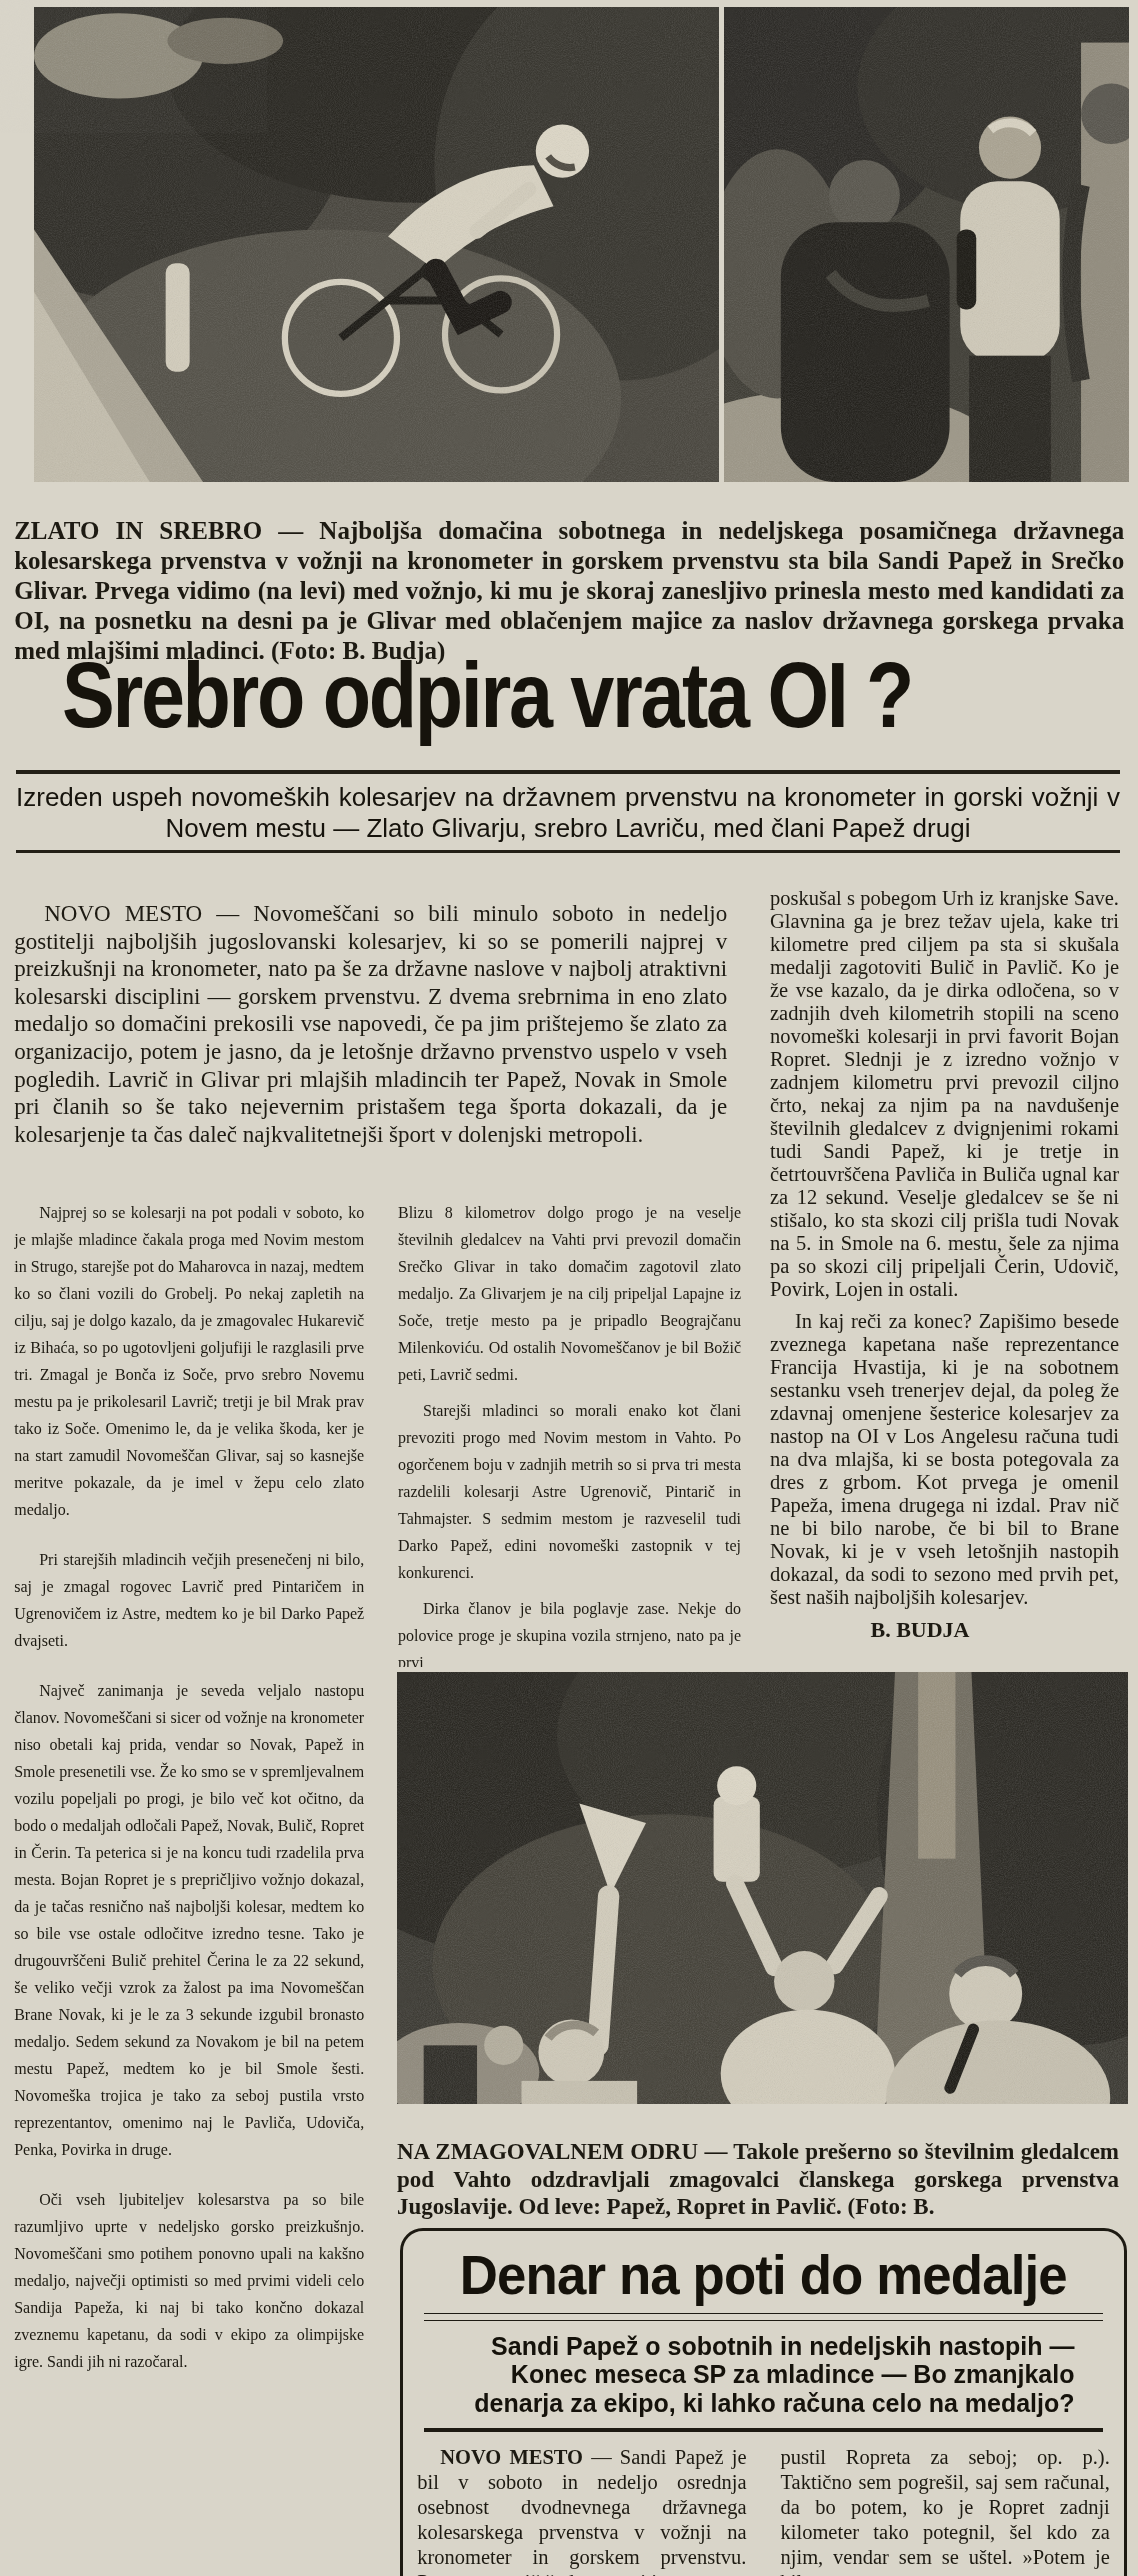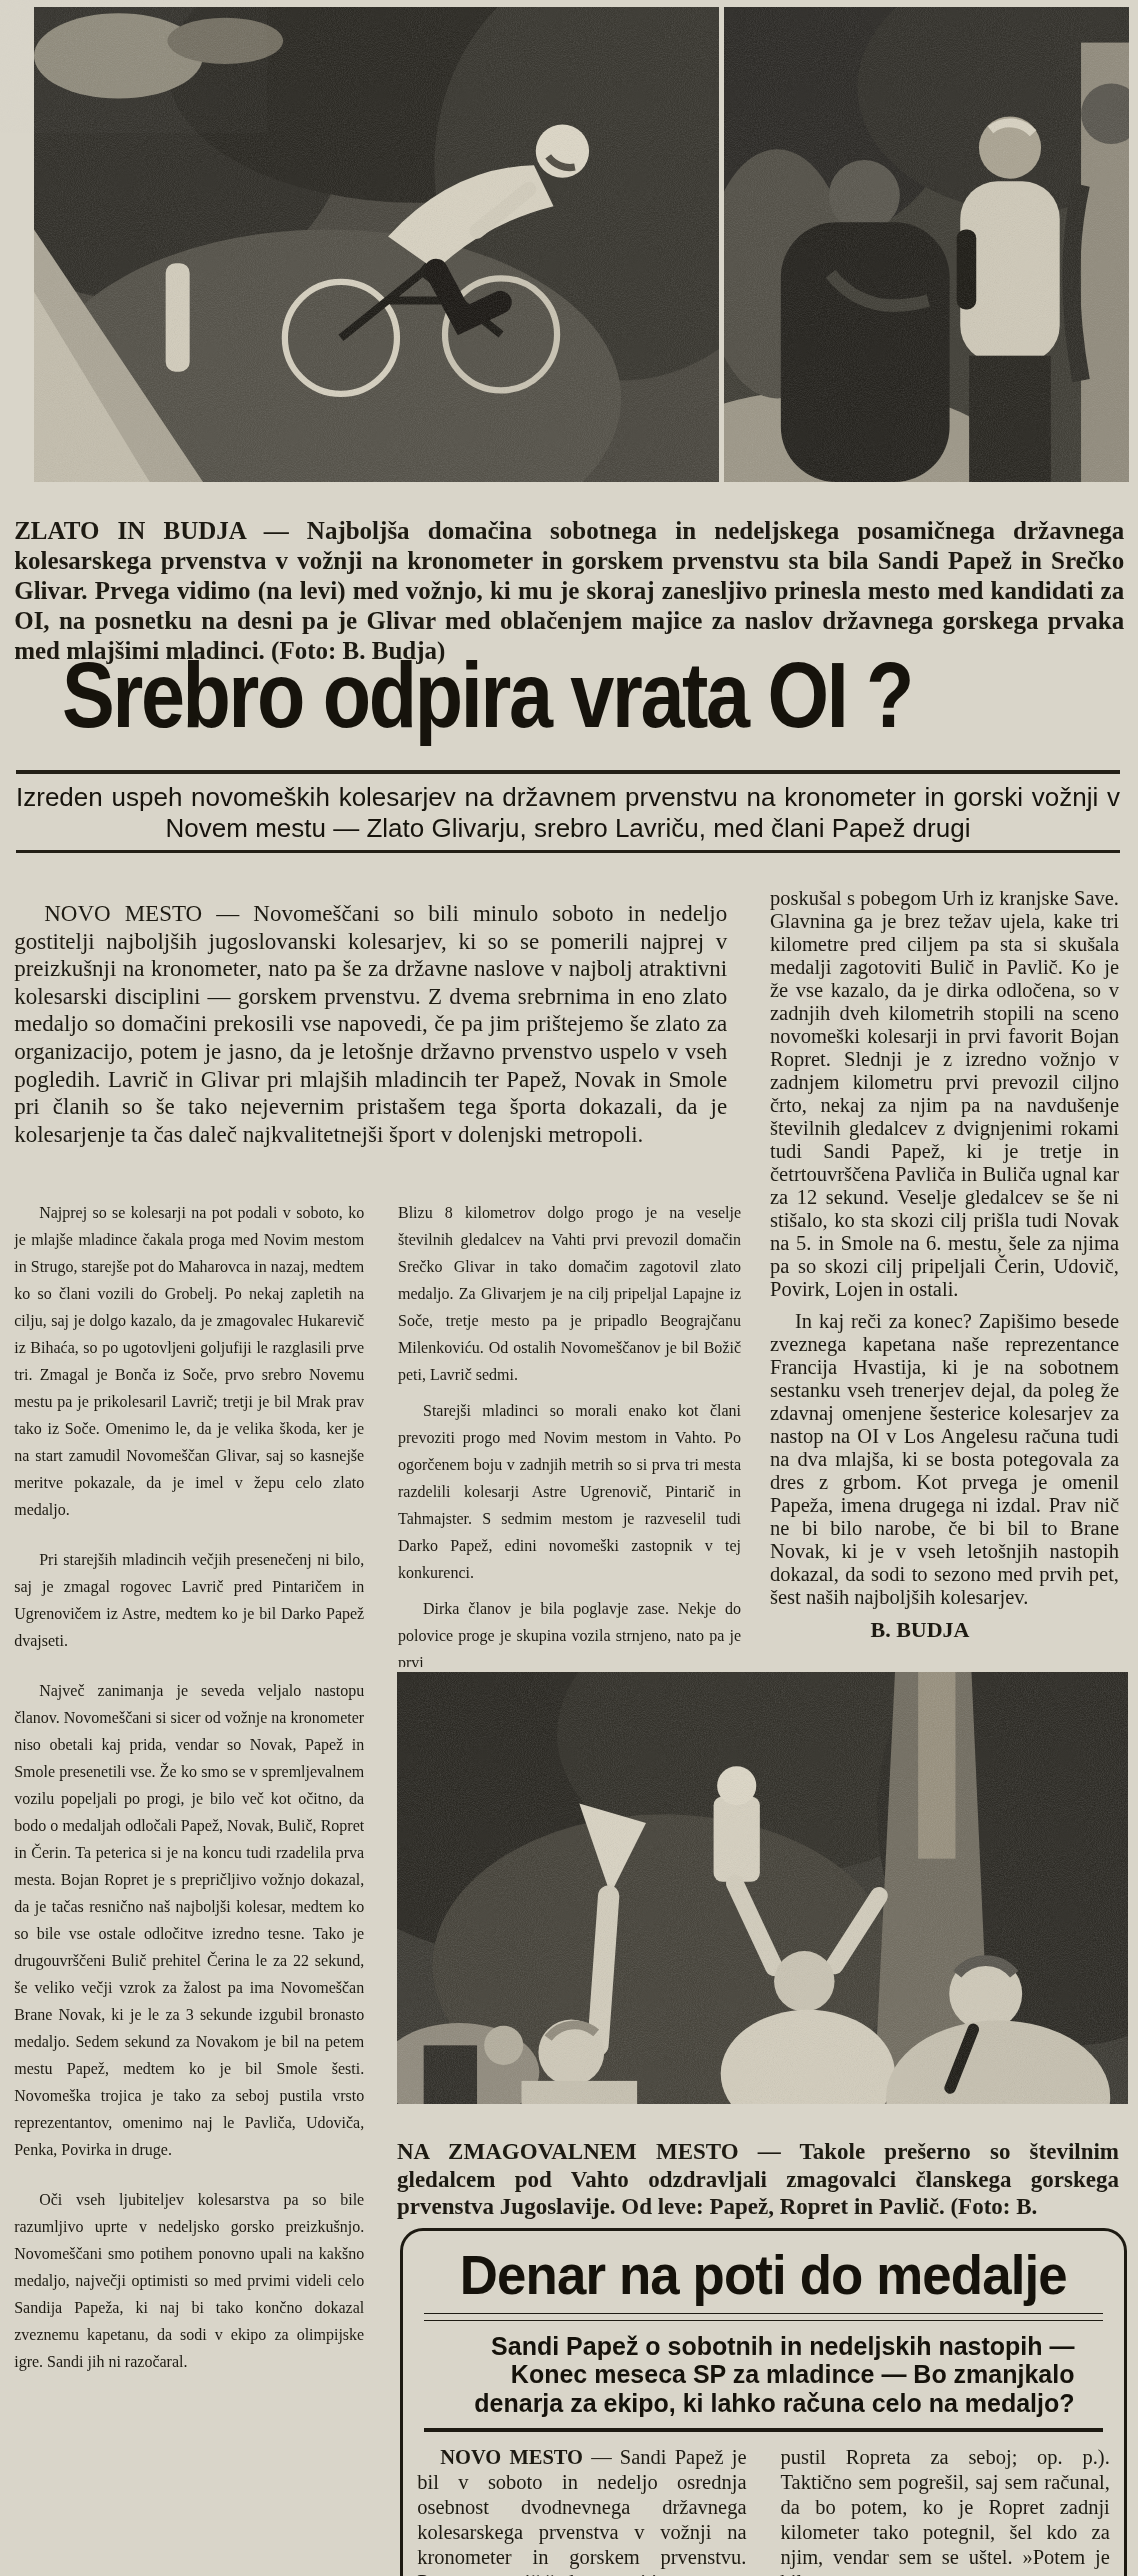--- a/index.html
+++ b/index.html
@@ -182,21 +182,21 @@
       </g>
       <g>
         <rect x="402" y="40" width="54" height="494" fill="#8f897a"></rect>
         <path d="M402,200 Q380,300 402,420" stroke="#2a2822" stroke-width="20" fill="none"></path>
         <circle cx="436" cy="120" r="34" fill="#55524a"></circle>
       </g>
       <rect width="456" height="534" filter="url(#grainR)" opacity="0.2"></rect>
     </svg>
   </div>
 
-  <p id="top-caption"><span class="cap-lead">ZLATO IN BUDJA</span>
+  <p id="top-caption"><span class="cap-lead">ZLATO IN SREBRO</span>
   <span>— Najboljša domačina sobotnega in nedeljskega posamičnega državnega kolesarskega prvenstva v vožnji na kronometer in gorskem prvenstvu sta bila Sandi Papež in Srečko Glivar. Prvega vidimo (na levi) med vožnjo, ki mu je skoraj zanesljivo prinesla mesto med kandidati za OI, na posnetku na desni pa je Glivar med oblačenjem majice za naslov državnega gorskega prvaka med mlajšimi mladinci. (Foto: B. Budja)</span></p>
 
   <div id="headline">Srebro odpira vrata OI ?</div>
   <div class="rule" id="rule-top"></div>
   <div id="subheadline">Izreden uspeh novomeških kolesarjev na državnem prvenstvu na kronometer in gorski vožnji v Novem mestu — Zlato Glivarju, srebro Lavriču, med člani Papež drugi</div>
   <div class="rule" id="rule-bottom"></div>
 
   <p id="intro"><span>NOVO MESTO</span>
   <span>— Novomeščani so bili minulo soboto in nedeljo gostitelji najboljših jugoslovanski kolesarjev, ki so se pomerili najprej v preizkušnji na kronometer, nato pa še za državne naslove v najbolj atraktivni kolesarski disciplini — gorskem prvenstvu. Z dvema srebrnima in eno zlato medaljo so domačini prekosili vse napovedi, če pa jim prištejemo še zlato za organizacijo, potem je jasno, da je letošnje državno prvenstvo uspelo v vseh pogledih. Lavrič in Glivar pri mlajših mladincih ter Papež, Novak in Smole pri članih so še tako nejevernim pristašem tega športa dokazali, da je kolesarjenje ta čas daleč najkvalitetnejši šport v dolenjski metropoli.</span></p>
 
@@ -257,21 +257,21 @@
       <g>
         <circle cx="662" cy="362" r="41" fill="#cfc9b8"></circle>
         <path d="M630,340 a41 41 0 0 1 64 0" stroke="#55524a" stroke-width="12" fill="none"></path>
         <ellipse cx="676" cy="478" rx="126" ry="86" fill="#c6c0af"></ellipse>
         <path d="M622,468 L648,402" stroke="#17150f" stroke-width="13" stroke-linecap="round"></path>
       </g>
       <rect width="822" height="486" filter="url(#grainM)" opacity="0.22"></rect>
     </svg>
   </div>
 
-  <p id="podium-caption"><span class="cap-lead">NA ZMAGOVALNEM MESTO</span>
+  <p id="podium-caption"><span class="cap-lead">NA ZMAGOVALNEM ODRU</span>
   <span>— Takole prešerno so številnim gledalcem pod Vahto odzdravljali zmagovalci članskega gorskega prvenstva Jugoslavije. Od leve: Papež, Ropret in Pavlič. (Foto: B.</span></p>
 
   <div id="money-box">
     <div id="money-box-headline">Denar na poti do medalje</div>
     <div id="money-box-rule-double"></div>
     <div id="money-box-subheadline">Sandi Papež o sobotnih in nedeljskih nastopih — Konec meseca SP za mladince — Bo zmanjkalo denarja za ekipo, ki lahko računa celo na medaljo?</div>
     <div id="money-box-rule"></div>
     <div id="money-box-body">
       <div class="money-col" id="money-col-left">
         <p><span class="cap-lead">NOVO MESTO</span>

